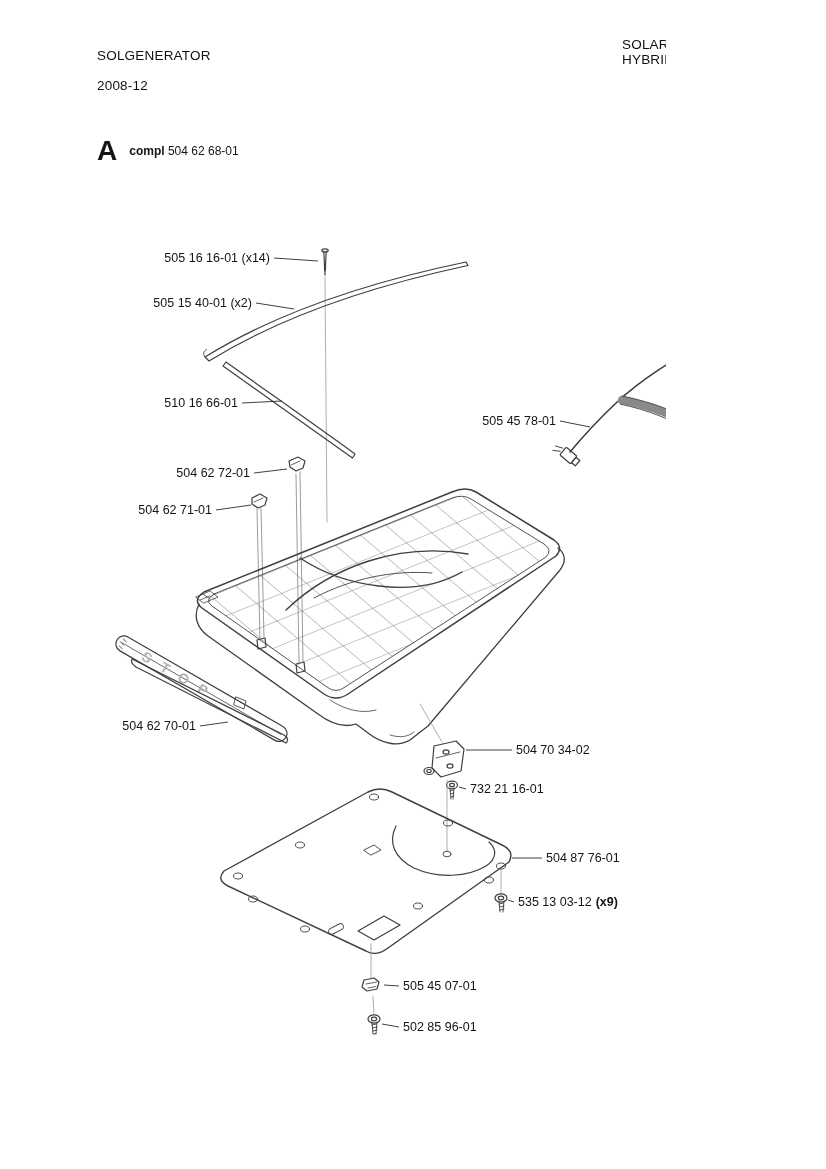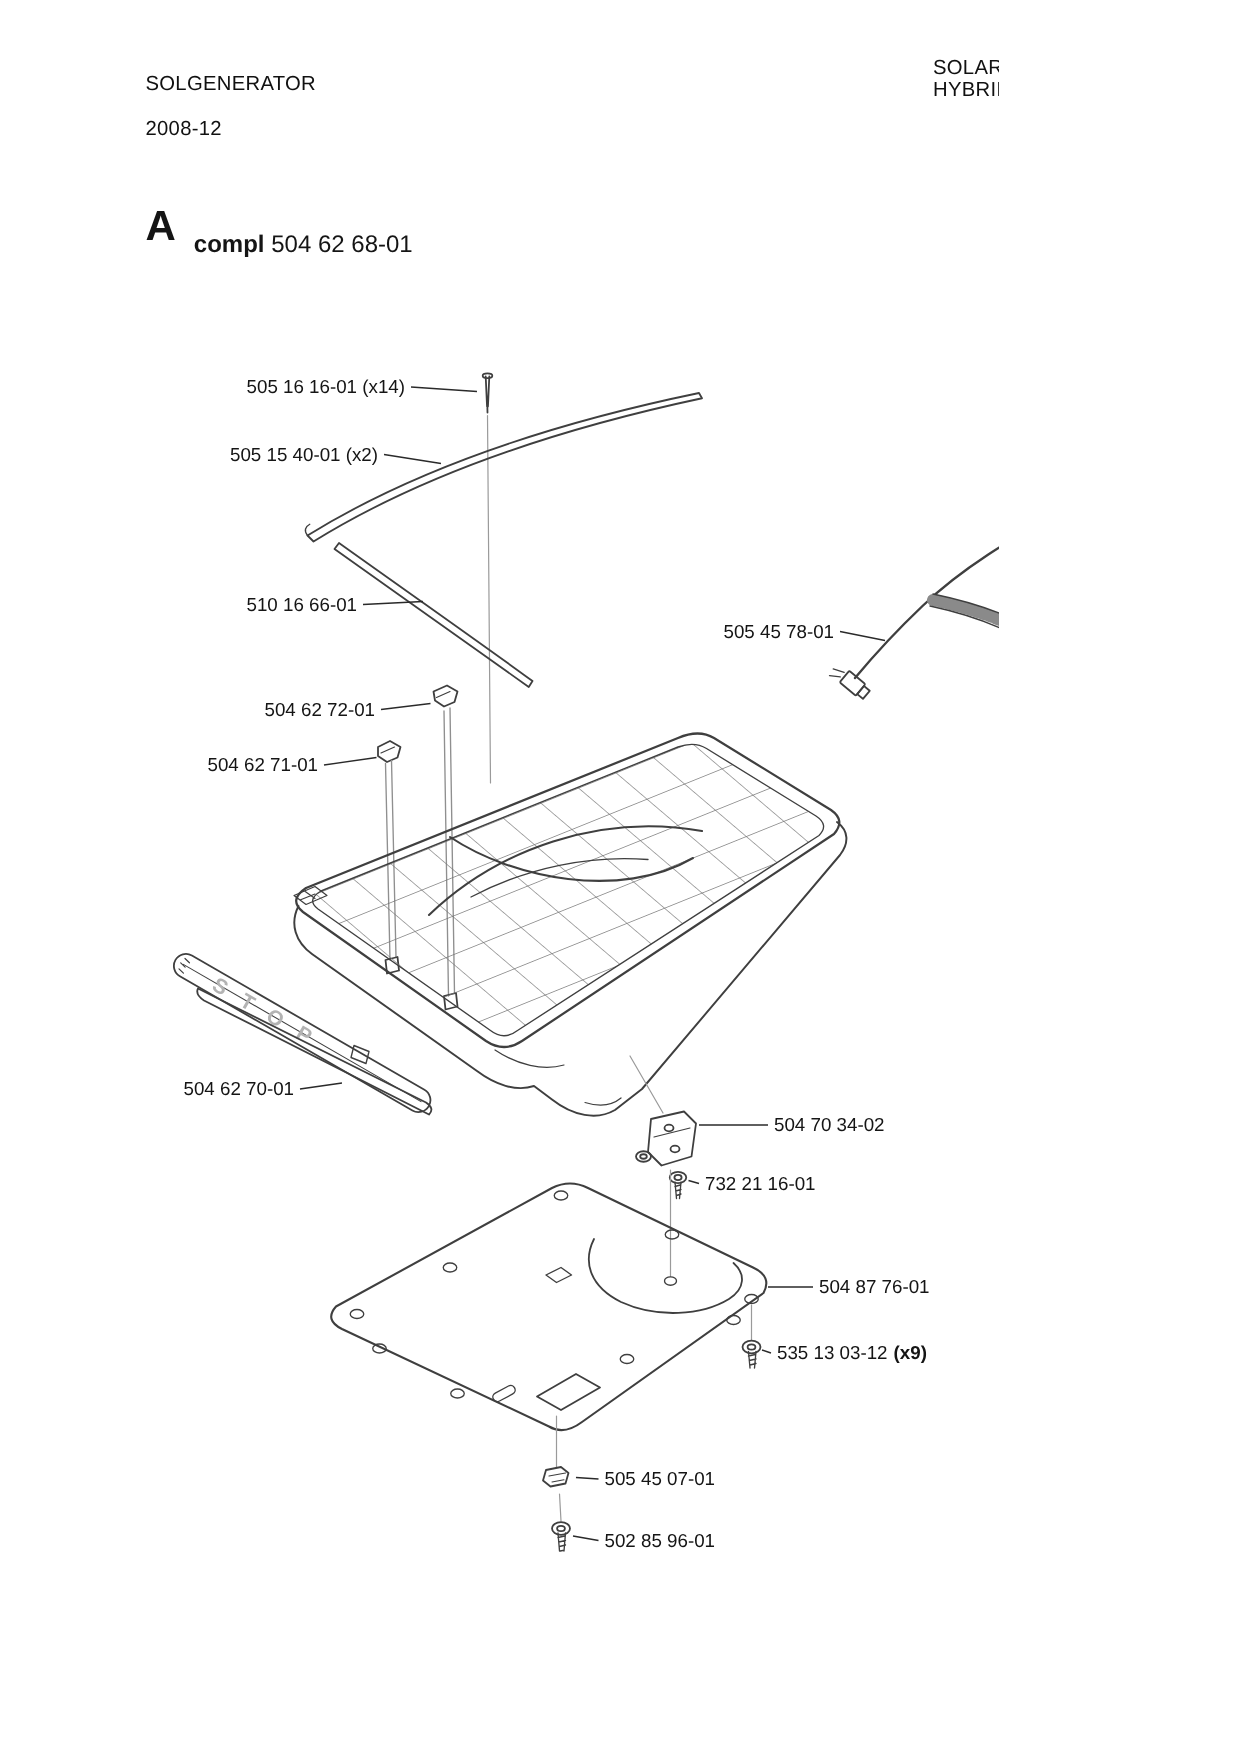--- a/index.html
+++ b/index.html
@@ -7,21 +7,21 @@
   .page {
     position:relative; width:666px; height:1169px; background:#ffffff;
     font-family:"Liberation Sans", sans-serif; color:#151515; overflow:hidden;
   }
   .hdr { position:absolute; font-size:13.5px; letter-spacing:0.2px; color:#111; }
   .hdr-left  { left:97px; top:48px; }
   .hdr-date  { left:97px; top:65px;margin-top:13px; }
   .hdr-right { left:622px; top:37px; }
   .section { position:absolute; left:97px; top:137px; display:flex; align-items:flex-start; gap:12px; }
   .section-letter { font-size:28px; font-weight:bold; line-height:1; }
-  .section-compl { font-size:16px; margin-top:18px; }
+  .section-compl { font-size:12px; margin-top:7px; }
   .section-compl .b { font-weight:bold; }
   svg.diagram { position:absolute; left:0; top:0; }
   svg text { font-family:"Liberation Sans", sans-serif; font-size:12.5px; fill:#151515; }
   svg text.stopTxt { font-size:14px; font-weight:bold; fill:#b3b3b3; letter-spacing:12px; }
 </style>
 </head>
 <body>
 
 <div class="page">
 

